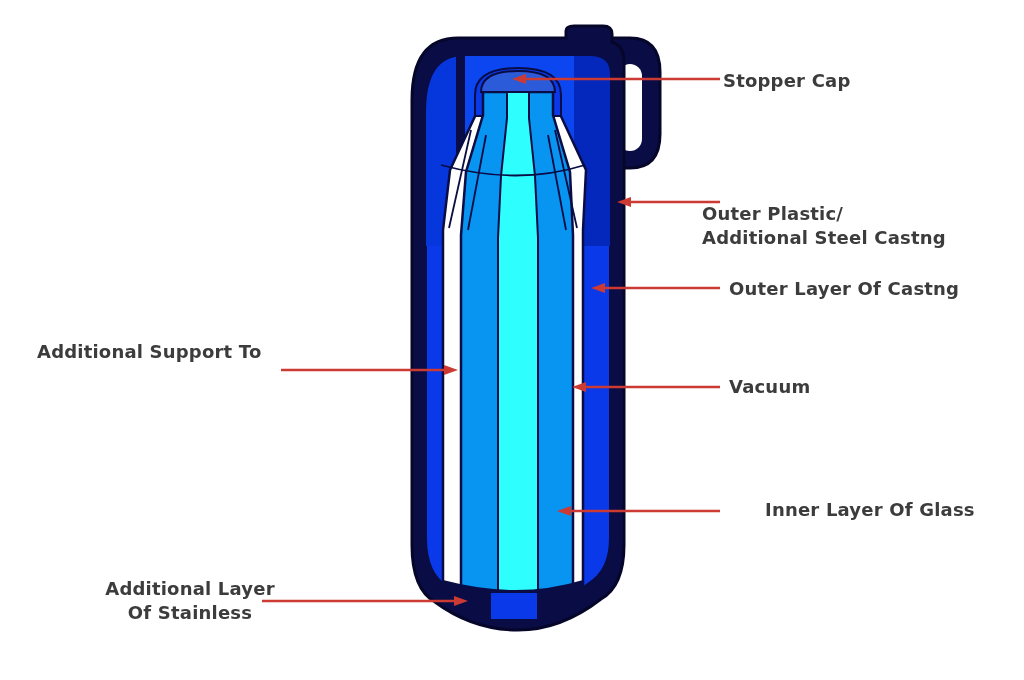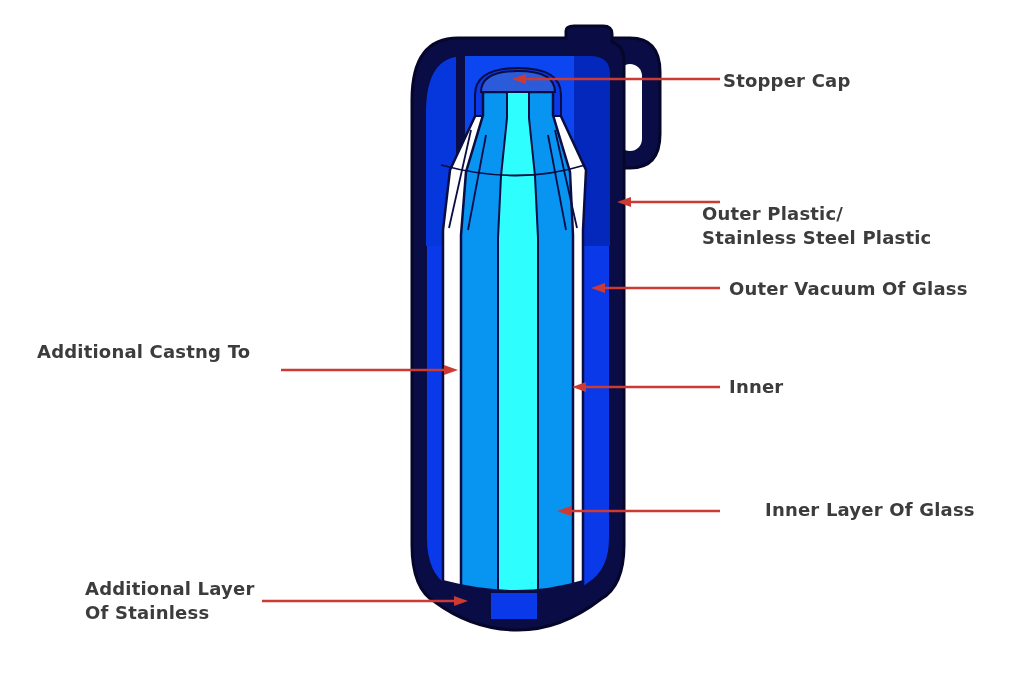--- a/index.html
+++ b/index.html
@@ -38,21 +38,21 @@
   .facet{fill:none;stroke:var(--line);stroke-width:1.8;}
   .base-band{fill:var(--casing-navy);}
   .support-block{fill:var(--royal);stroke:var(--line);stroke-width:2;}
   .arrow-line{stroke:var(--arrow-red);stroke-width:2.5;fill:none;}
   .arrow-head{fill:var(--arrow-red);}
   .label{
     position:absolute;color:var(--label-text);font-weight:bold;
     font-size:18px;line-height:24px;letter-spacing:.2px;white-space:nowrap;
   }
   .label .ln{display:block;}
-  .centered{text-align:left;width:210px;}
+  .centered{text-align:center;width:210px;}
 </style>
 </head>
 <body>
 
 <div id="stage">
 
   <svg id="flask-svg" width="1024" height="680" viewBox="0 0 1024 680">
 
     <defs>
       <clipPath id="interiorClip">
@@ -121,31 +121,31 @@
 
       <line class="arrow-line" x1="262" y1="601" x2="456" y2="601"></line>
       <polygon class="arrow-head" points="468,601 454,596 454,606"></polygon>
     </g>
   </svg>
 
   <div class="label" style="left:723px;top:69px;">Stopper Cap</div>
 
   <div class="label" style="left:702px;top:186px;margin-top:16px;">
     <span class="ln">Outer Plastic/</span>
-    <span class="ln">Stainless Steel Plastic</span>
+    <span class="ln">Additional Steel Castng</span>
   </div>
 
-  <div class="label" style="left:729px;top:277px;">Outer Vacuum Of Glass</div>
+  <div class="label" style="left:729px;top:277px;">Outer Layer Of Castng</div>
 
-  <div class="label" style="left:729px;top:375px;">Inner</div>
+  <div class="label" style="left:729px;top:375px;">Vacuum</div>
 
   <div class="label" style="left:765px;top:498px;">Inner Layer Of Glass</div>
 
   <div class="label" style="left:37px;top:340px;">
-    <span class="ln">Additional Castng To</span>
+    <span class="ln">Additional Support To</span>
   </div>
 
   <div class="label centered" style="left:85px;top:577px;">
     <span class="ln">Additional Layer</span>
     <span class="ln">Of Stainless</span>
   </div>
 
 </div>
 
 </body></html>

